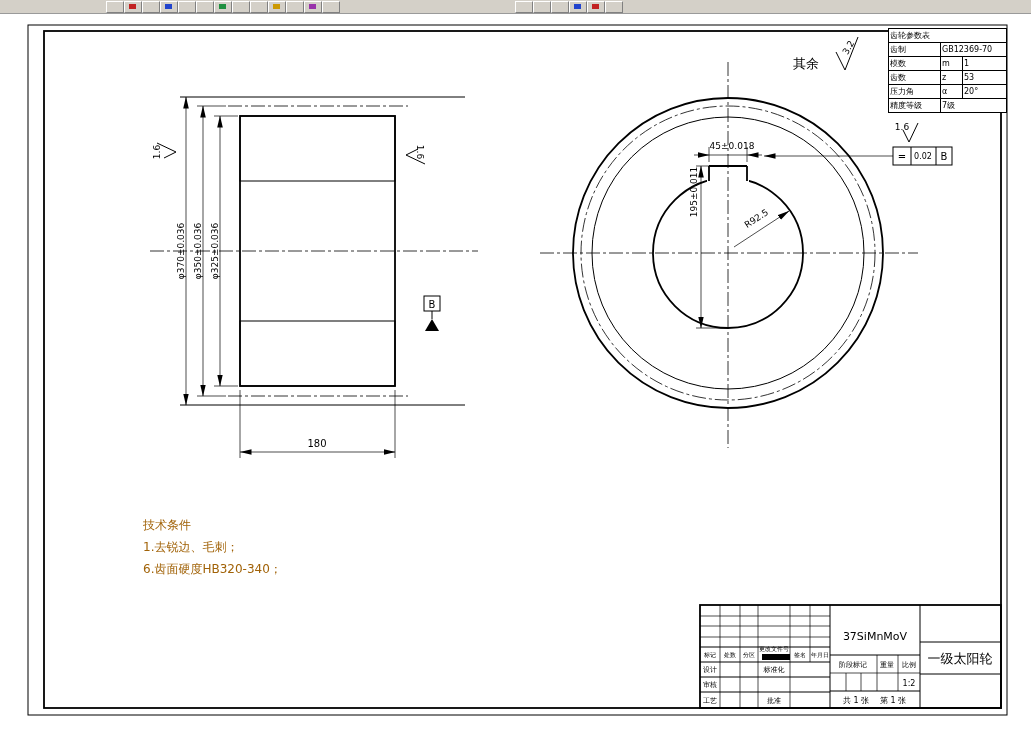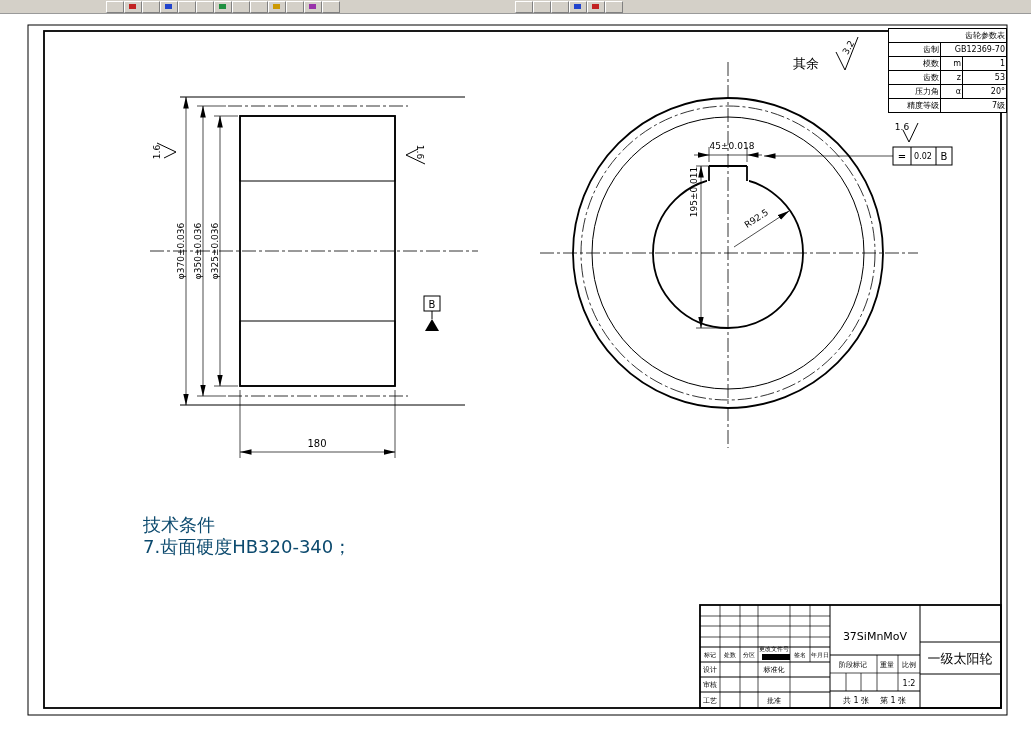--- a/index.html
+++ b/index.html
@@ -15,24 +15,24 @@
   
   .ln05{stroke:#000;stroke-width:0.7;fill:none;}
   .ln1{stroke:#000;stroke-width:1;fill:none;}
   .ln2{stroke:#000;stroke-width:1.8;fill:none;}
   .cl{stroke:#000;stroke-width:0.8;fill:none;stroke-dasharray:14 3 3 3;}
   text{font-family:"DejaVu Sans",sans-serif;fill:#000;}
   .t6{font-size:6px;}.t7{font-size:7px;}.t8{font-size:8px;}.t9{font-size:9px;}
   .t10{font-size:10px;}.t11{font-size:11px;}.t13{font-size:13px;}
   
   #param-table{position:absolute;left:888px;top:28px;border-collapse:collapse;background:#fff;z-index:3;}
-  #param-table td{border:1px solid #000;font-size:8px;text-align:right;padding:0 1px;height:13px;
+  #param-table td{border:1px solid #000;font-size:8px;text-align:left;padding:0 1px;height:13px;
                   white-space:nowrap;}
   
-  #tech-notes{position:absolute;left:143px;top:514px;font-size:18px;line-height:22px;color:#0c4a6e;z-index:3;}
+  #tech-notes{position:absolute;left:143px;top:514px;font-size:12px;line-height:22px;color:#a16207;z-index:3;}
 </style>
 </head>
 <body>
 
 <div id="screen">
 
   <div id="toolbar">
     <div class="tbtn" style="left:106px"></div>
     <div class="tbtn" style="left:124px">
         <span class="tico" style="background:#c22222"></span>
@@ -264,16 +264,17 @@
     </tr>
     <tr>
       <td>精度等级</td>
       <td colspan="2">7级</td>
     </tr>
   </tbody>
     </table>
 
   <div id="tech-notes">
     <div>技术条件</div>
-    <div>7.齿面硬度HB320-340；</div>
+    <div>1.去锐边、毛刺；</div>
+    <div>6.齿面硬度HB320-340；</div>
   </div>
 
 </div>
 
 </body></html>

